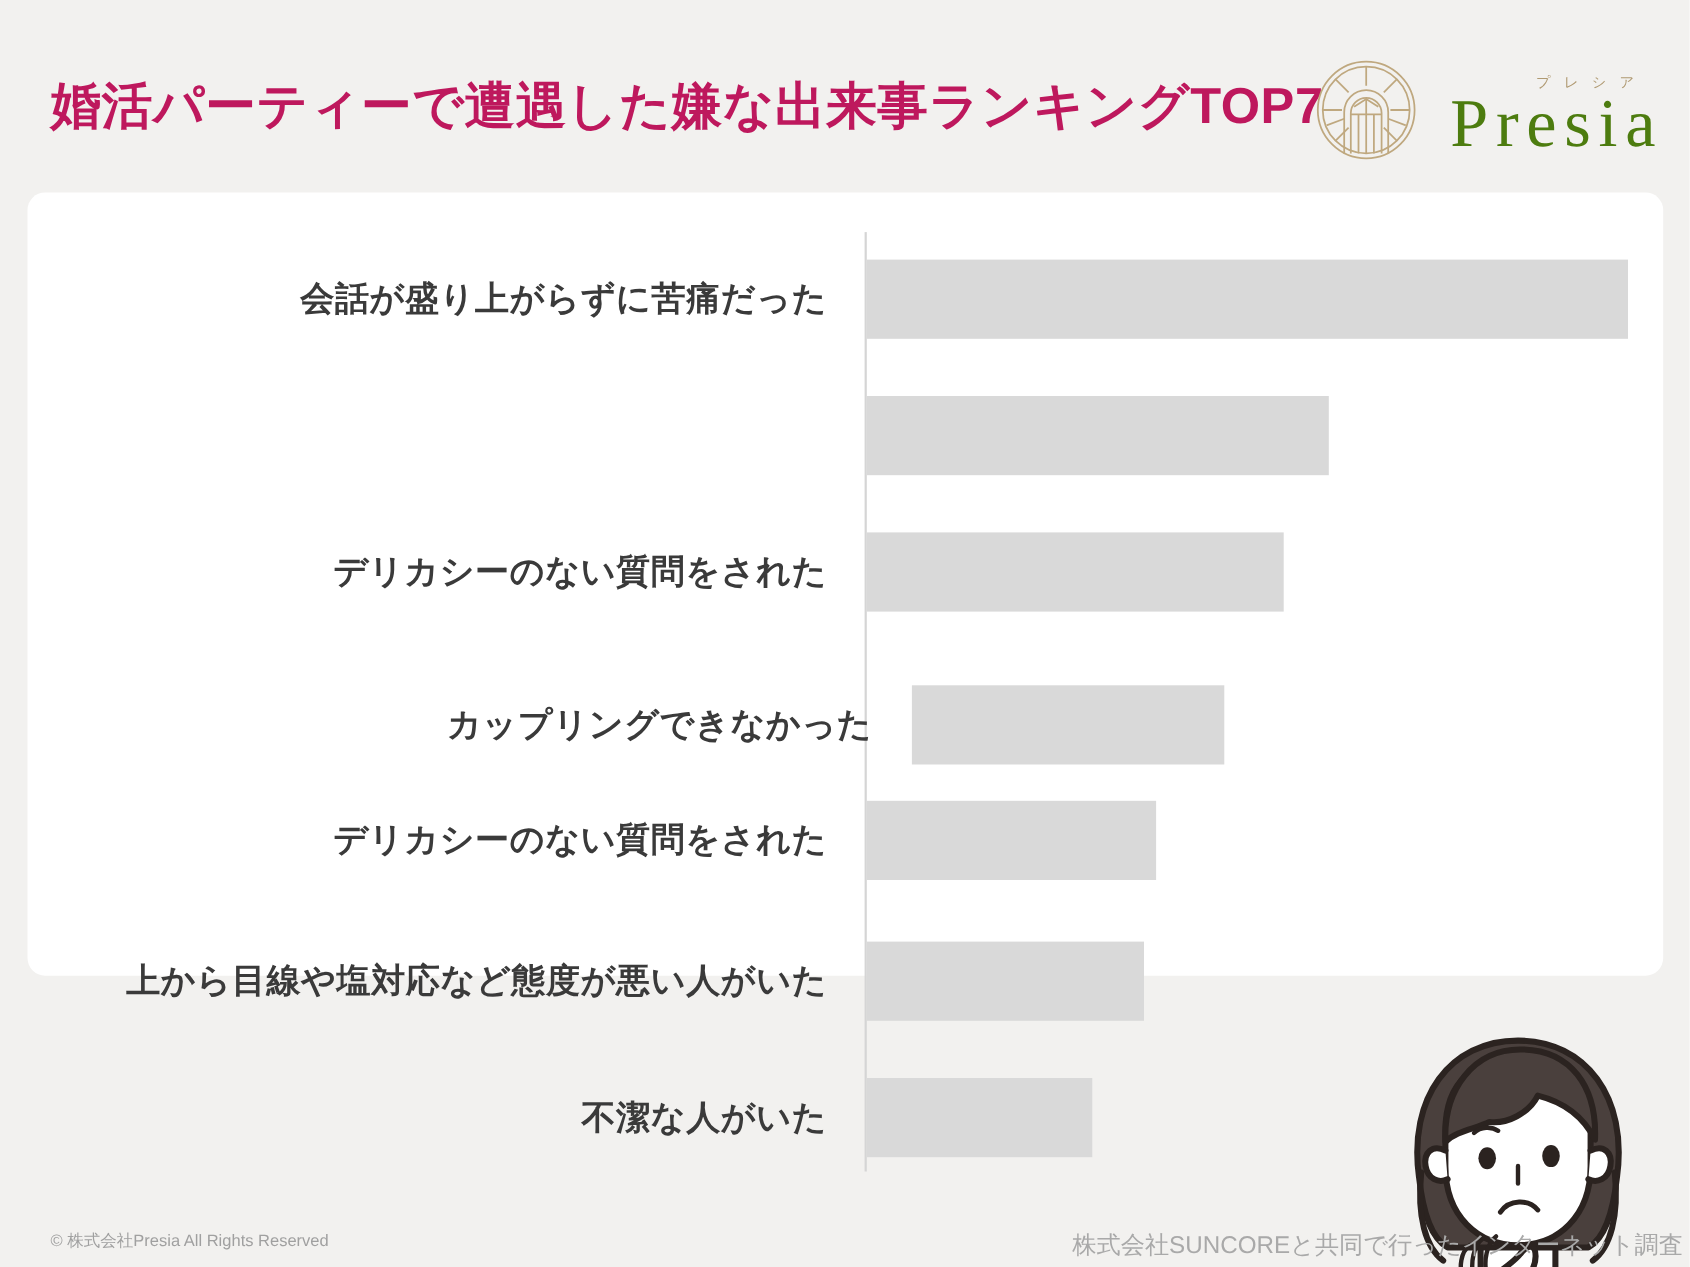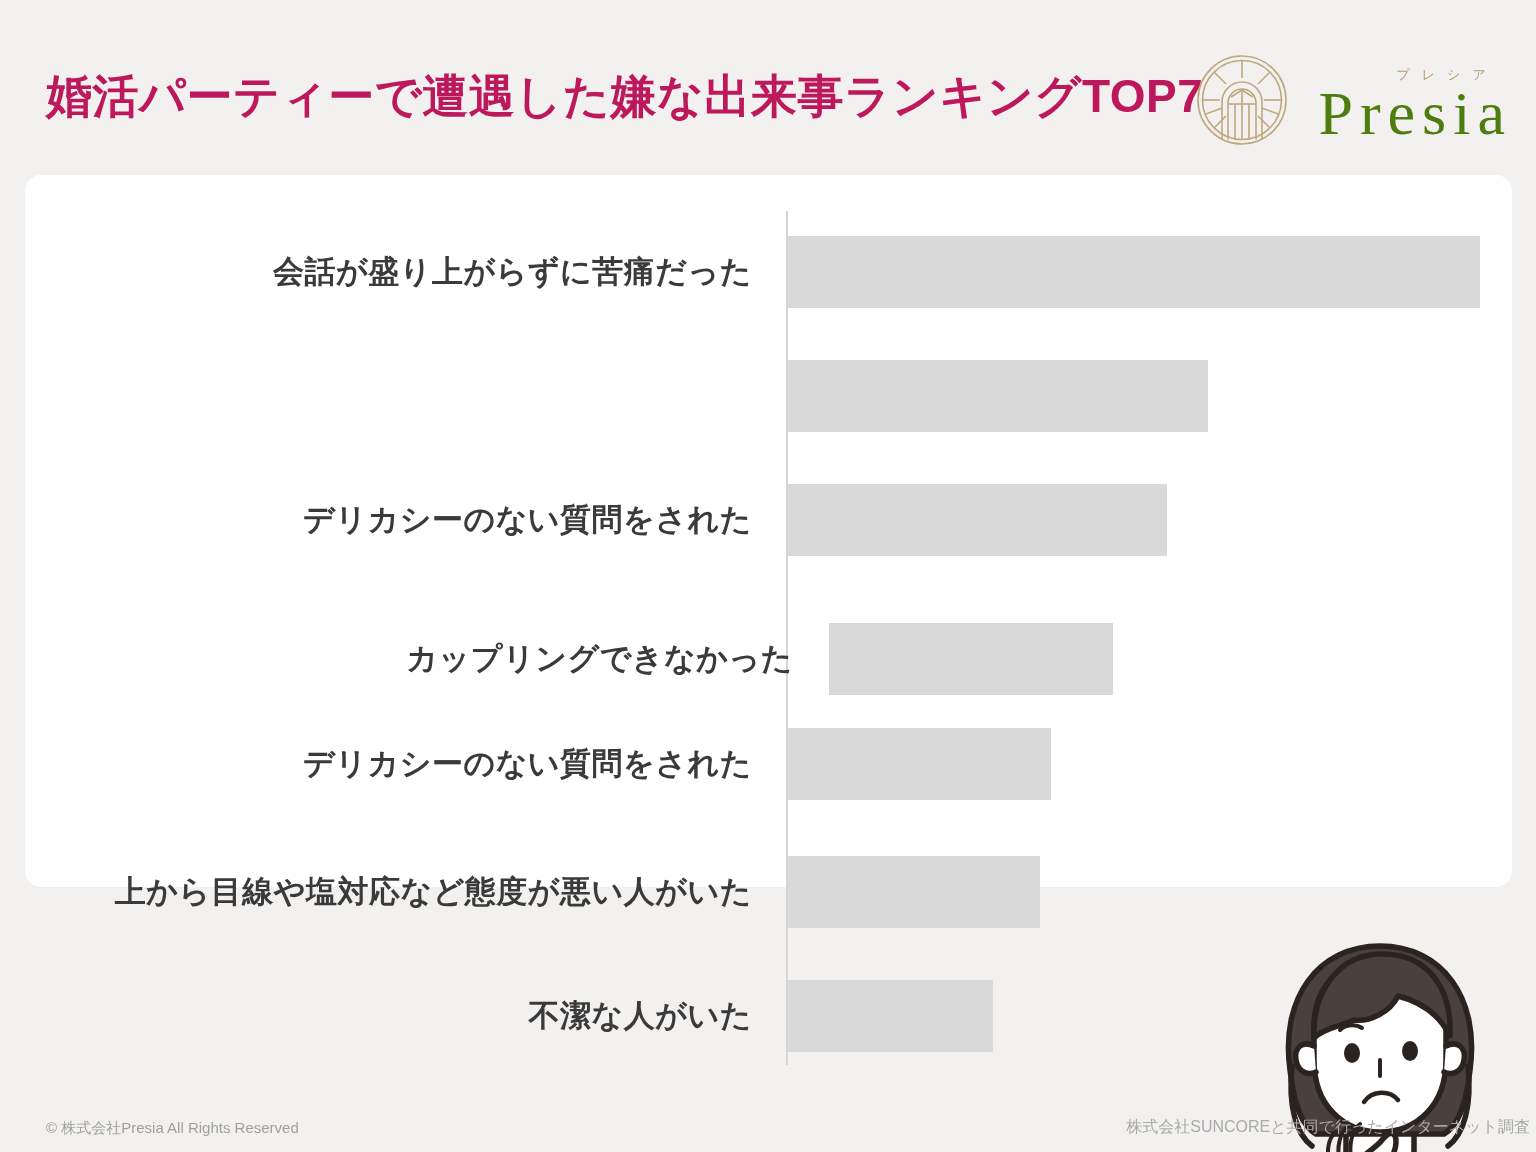--- a/index.html
+++ b/index.html
@@ -154,21 +154,21 @@
     left: 46px;
     top: 12px;
     font-size: 15px;
     color: #a0a0a0;
     white-space: nowrap;
   }
   .footer-right {
     position: absolute;
     right: 26px;
     top: 10px;
-    font-size: 16px;
+    font-size: 22px;
     color: #a9a9a9;
     white-space: nowrap;
   }
 </style>
 </head>
 <body>
 
 <div class="header">
   <div class="page-title">婚活パーティーで遭遇した嫌な出来事ランキングTOP7</div>
 

